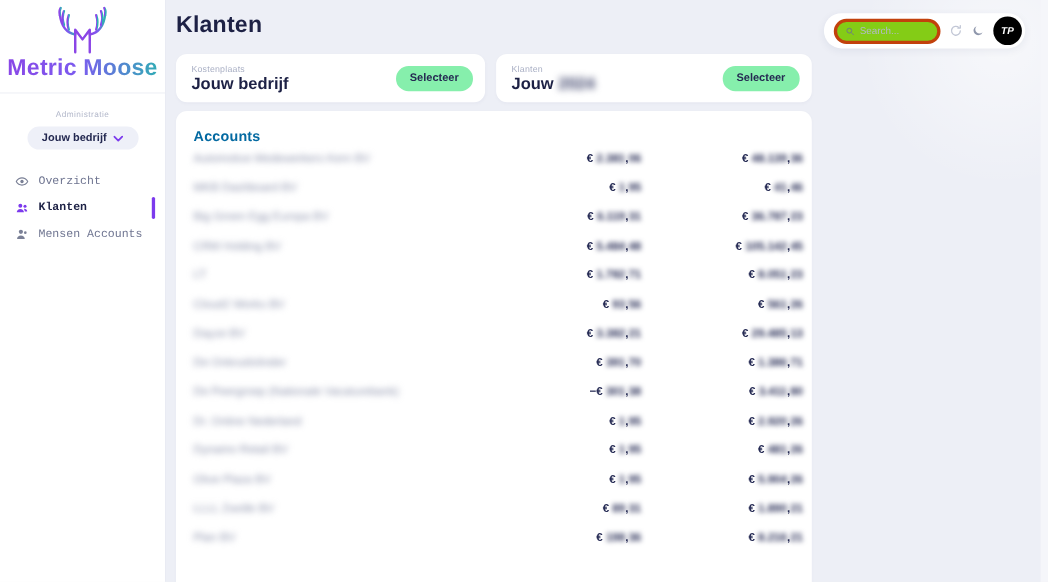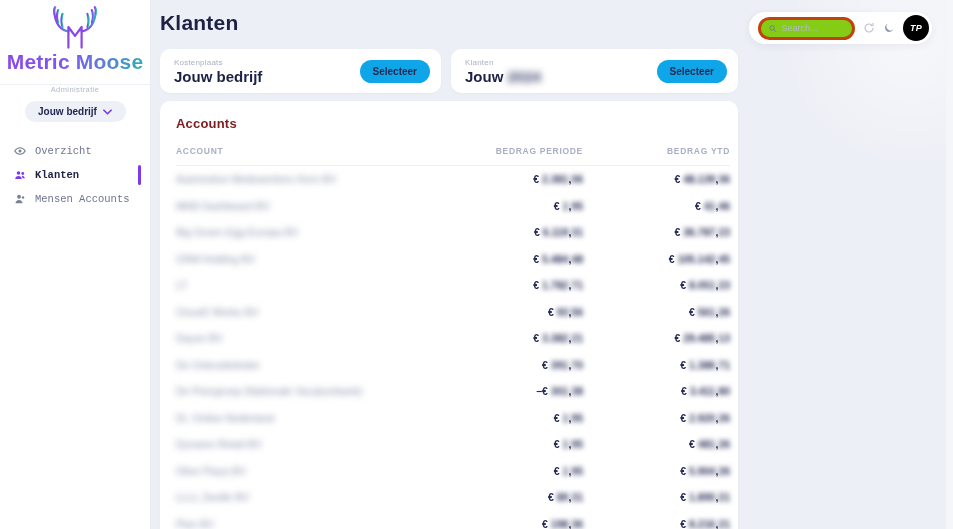--- a/index.html
+++ b/index.html
@@ -19,21 +19,21 @@
   }
   .logo-wrap { padding-top: 5px; text-align: center; }
   .logo-wrap svg { display: block; margin: 0 auto; }
   .logo-text {
     font-weight: 700; font-size: 21px; letter-spacing: .2px; margin-top: 1px;
     background: linear-gradient(90deg, #8b45e6 0%, #7b5bef 48%, #2bb3b1 100%);
     -webkit-background-clip: text; background-clip: text; color: transparent;
   }
   .side-divider { border: none; border-top: 1px solid #eef0f6; margin-top: 10px; }
   .admin-label {
-    text-align: center; font-size: 7.5px; letter-spacing: .4px;
+    margin-top: 14px; text-align: center; font-size: 7.5px; letter-spacing: .4px;
     color: #b3b8ca;
   }
   .company-pill {
     margin: 7px auto 0; width: 101px; height: 21px; background: #eef0f8;
     border: none; border-radius: 999px; display: flex; align-items: center;
     justify-content: center; gap: 6px; cursor: pointer;
     font-family: "Liberation Sans", sans-serif;
     font-size: 10px; font-weight: 700; color: #232850;
   }
   .nav { margin-top: 17px; display: flex; flex-direction: column; }
@@ -84,32 +84,32 @@
   .fcard {
     background: #ffffff; border-radius: 10px; height: 44px;
     display: flex; align-items: center; justify-content: space-between;
     padding: 0 11px 0 14px; box-shadow: 0 1px 3px rgba(35,40,90,.03);
   }
   .fcard.kostenplaats { width: 281px; flex-shrink: 0; }
   .fcard.periode { flex: 1; }
   .flabel { font-size: 8px; color: #aab0c5; letter-spacing: .2px; }
   .fvalue { font-size: 15px; font-weight: 700; color: #1d2145; margin-top: 1px; }
   .select-btn {
-    background: #0ea5e9; border: none; border-radius: 999px; cursor: pointer;
+    background: #86efac; border: none; border-radius: 999px; cursor: pointer;
     font-family: "Liberation Sans", sans-serif;
     font-size: 10px; font-weight: 700; color: #252a52; padding: 6px 13px;
   }
 
   
   .accounts-card {
     margin-top: 8px; background: #ffffff; border-radius: 10px;
     height: 440px; padding: 15px 8px 0 16px; overflow: hidden;
     box-shadow: 0 1px 3px rgba(35,40,90,.03);
   }
-  .accounts-title { font-size: 13px; font-weight: 700; color: #7f1d1d; letter-spacing: .2px; }
+  .accounts-title { font-size: 13px; font-weight: 700; color: #0369a1; letter-spacing: .2px; }
   .thead { display: flex; margin-top: 15px; padding-bottom: 9px; border-bottom: 1px solid #eef0f6; }
   .thead span { font-size: 8.5px; font-weight: 700; letter-spacing: .7px; color: #a9aec4; }
   .col-name { flex: 1; text-align: left; }
   .col-periode { width: 148px; text-align: right; }
   .col-ytd { width: 147px; text-align: right; }
   .trow { display: flex; align-items: center; height: 26.5px; }
   .acc-name { font-size: 10.5px; color: #8d93ac; filter: blur(3px); }
   .amt { font-size: 10.5px; font-weight: 700; color: #272c55; white-space: nowrap; }
   .blur-num { filter: blur(2.6px); }
   .blur-year { filter: blur(3.5px); color: #3a4068; }
@@ -228,25 +228,20 @@
             <span>Jouw</span>
             <span class="blur-year">2024</span>
           </div>
         </div>
         <button class="select-btn">Selecteer</button>
       </div>
     </div>
 
     <div class="accounts-card">
       <div class="accounts-title">Accounts</div>
-      <div class="thead">
-        <span class="col-name">ACCOUNT</span>
-        <span class="col-periode">BEDRAG PERIODE</span>
-        <span class="col-ytd">BEDRAG YTD</span>
-      </div>
       <div id="table-body">
   <div class="trow">
     <span class="col-name acc-name">Automotive Medewerkers Kern BV</span>
     <span class="col-periode amt"><span>€&nbsp;</span><span class="blur-num">2.381</span><span>,</span><span class="blur-num">06</span></span>
     <span class="col-ytd amt"><span>€&nbsp;</span><span class="blur-num">48.139</span><span>,</span><span class="blur-num">36</span></span>
   </div>
 
   <div class="trow">
     <span class="col-name acc-name">MKB Dashboard BV</span>
     <span class="col-periode amt"><span>€&nbsp;</span><span class="blur-num">1</span><span>,</span><span class="blur-num">95</span></span>

